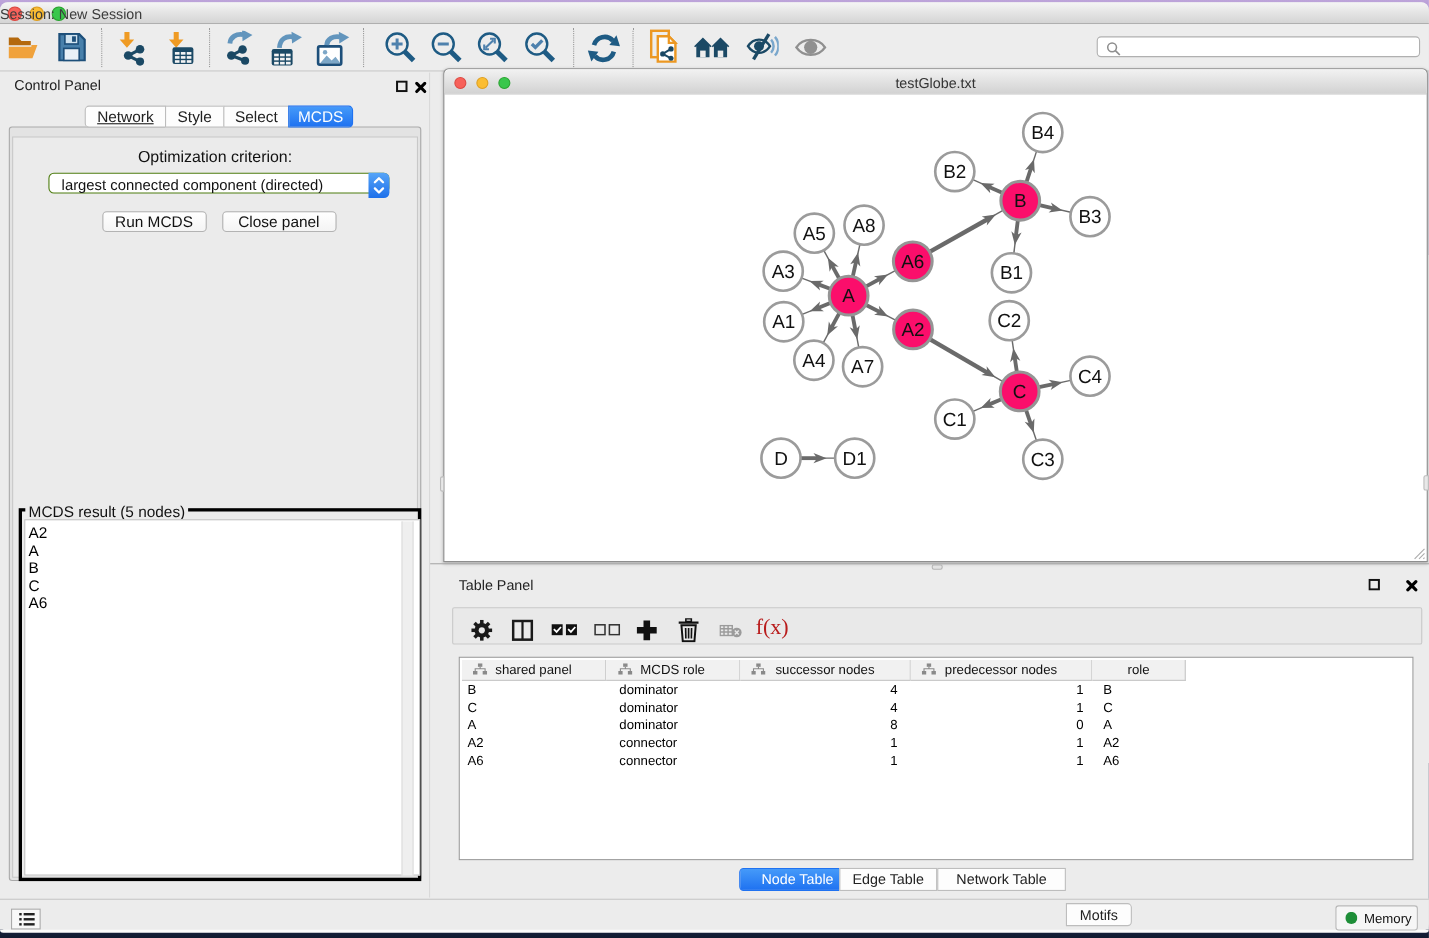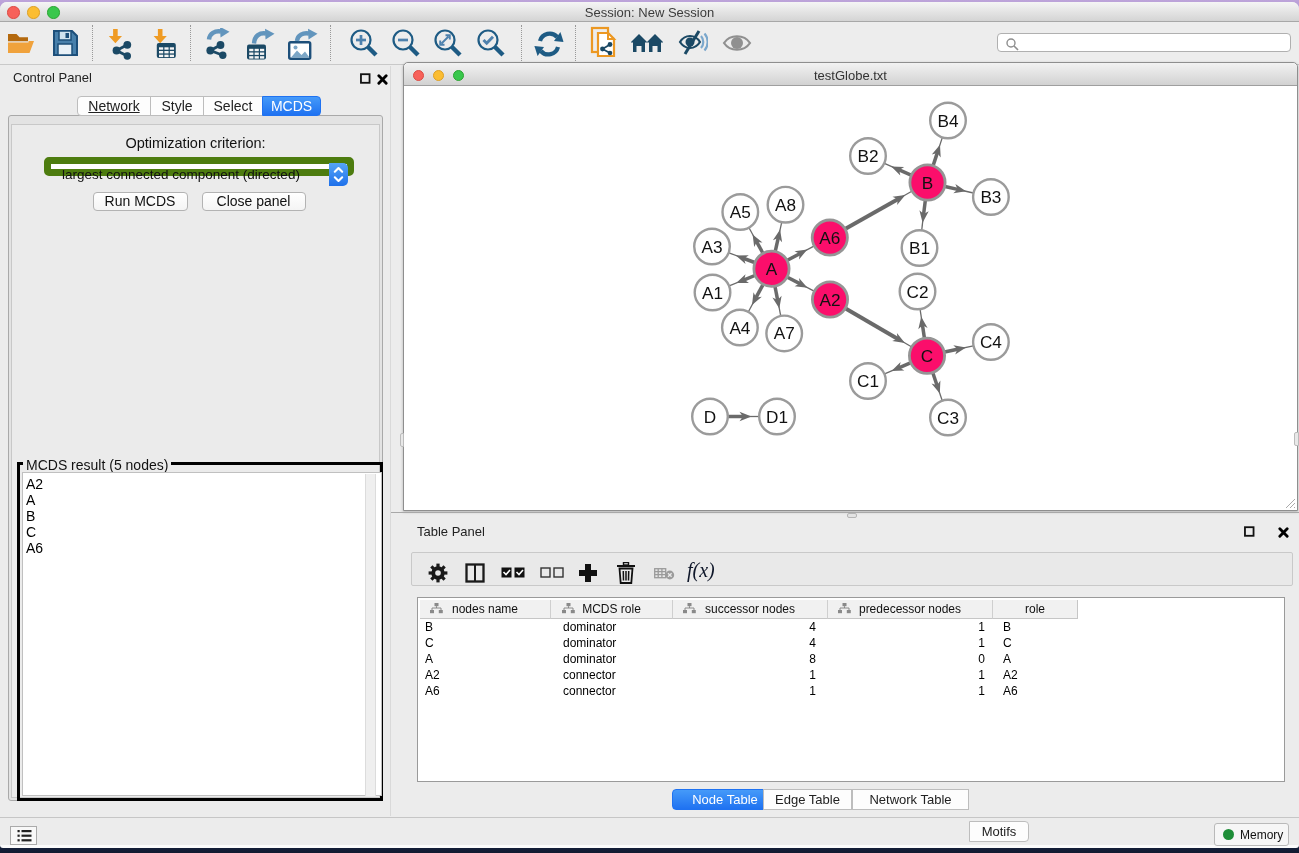--- a/index.html
+++ b/index.html
@@ -3,35 +3,35 @@
 <meta charset="utf-8">
 <style>
 * { margin:0; padding:0; box-sizing:border-box; }
 html,body { width:1299px; height:853px; overflow:hidden; font-family:"Liberation Sans",sans-serif; }
 body { background:linear-gradient(to bottom,#bda4da 0px,#b69cd5 8px,#4a4470 400px,#15203c 846px,#111a30 100%); position:relative; }
 #winbg { position:absolute; left:0; top:2px; width:1299px; height:844px; background:#ececec; border-radius:7px 7px 6px 6px; }
 #winedge { position:absolute; left:0; top:845px; width:1299px; height:3px; background:#fbfbfb; border-radius:0 0 7px 7px; }
 #win { position:absolute; left:0; top:0; width:1299px; height:853px; will-change:transform; }
 #titlebar { position:absolute; left:0; top:2px; width:1299px; height:20px; background:linear-gradient(to bottom,#f5f5f5,#d4d4d4); border-bottom:1px solid #a8a8a8; border-radius:7px 7px 0 0; }
 .tl { position:absolute; border-radius:50%; }
-#title { position:absolute; top:5px; left:0; width:1299px; text-align:center; font-size:13px; color:#3c3c3c; }
+#title { position:absolute; top:5px; left:0; width:1299px; text-align:left; font-size:13px; color:#3c3c3c; }
 #toolbar { position:absolute; left:0; top:22px; width:1299px; height:43px; background:#ededed; border-bottom:1px solid #c9c9c9; }
 .sep { position:absolute; top:3px; height:36px; width:0; border-left:1px dotted #999; }
 .ticon { position:absolute; }
 #searchbox { position:absolute; left:997px; top:11px; width:294px; height:19px; background:#fff; border:1px solid #b0b0b0; border-radius:4px; }
 
 #cp-title { position:absolute; left:13px; top:70px; font-size:13px; color:#222; }
 .winbtn { position:absolute; }
 .tabs-left { position:absolute; top:96px; height:20px; }
 .tab { position:absolute; top:0; height:20px; background:#fdfdfd; border:1px solid #bdbdbd; font-size:14px; color:#222; text-align:center; line-height:19px; }
 .tab.sel { background:linear-gradient(to bottom,#459af9,#1f72f1); color:#fff; border-color:#1f72f1; }
 #cp-outer { position:absolute; left:8px; top:115px; width:375px; height:686px; background:#e3e3e3; border:1px solid #a9a9a9; border-radius:3px; }
 #cp-inner { position:absolute; left:11px; top:124px; width:369px; height:674px; background:#ebebeb; border:1px solid #c8c8c8; }
 #optlabel { position:absolute; left:0px; top:135px; width:391px; text-align:center; font-size:14.5px; color:#111; }
-#dropdown { position:absolute; left:44px; top:157px; width:310px; height:19px; background:#fff; border:7px solid #4d7c0f; border-radius:5px; font-size:13.5px; line-height:21px; color:#111; padding-left:11px; }
+#dropdown { position:absolute; left:44px; top:157px; width:310px; height:19px; background:#fff; border:1px solid #4d7c0f; border-radius:5px; font-size:13.5px; line-height:21px; color:#111; padding-left:11px; }
 #dd-btn { position:absolute; right:-1px; top:-1px; width:19px; height:23px; border-radius:0 5px 5px 0; background:linear-gradient(to bottom,#56a5f8,#1e70ea); }
 .btn { position:absolute; height:19px; background:linear-gradient(to bottom,#ffffff,#f4f4f4); border:1px solid #b3b3b3; border-radius:4px; font-size:14px; color:#111; text-align:center; line-height:17px; }
 #fieldset { position:absolute; left:17px; top:462px; width:366px; height:339px; border:3px solid #000000; }
 #fs-legend { position:absolute; left:3px; top:-8px; background:#ebebeb; font-size:14px; color:#111; padding:0 3px; }
 #fs-list { position:absolute; left:2px; top:7px; width:360px; height:324px; background:#fff; border:1px solid #c0c0c0; font-size:14px; color:#000; line-height:16px; padding:3px 0 0 3px; }
 #fs-scroll { position:absolute; right:5px; top:1px; width:11px; height:322px; background:#efefef; border-left:1px solid #dcdcdc; border-right:1px solid #dcdcdc; }
 
 #statusbar { position:absolute; left:0; top:817px; width:1299px; height:28px; background:#ececec; border-top:1px solid #c6c6c6; }
 #memorybtn { position:absolute; right:10.5px; top:5px; width:74.5px; height:23px; background:#f6f6f6; border:1px solid #b9b9b9; border-radius:3px; font-size:12px; color:#111; }
 #listbtn { position:absolute; left:9.5px; top:7.5px; width:27px; height:19px; background:#f8f8f8; border:1px solid #aaaaaa; }
@@ -430,24 +430,24 @@
         <g fill="none" stroke="#9b9b9b" stroke-width="1.3">
           <rect x="0.7" y="0.7" width="11" height="9"></rect>
           <line x1="0.7" y1="3.6" x2="11.7" y2="3.6"></line>
           <line x1="0.7" y1="6.6" x2="11.7" y2="6.6"></line>
           <line x1="4.2" y1="0.7" x2="4.2" y2="9.7"></line>
           <line x1="7.9" y1="0.7" x2="7.9" y2="9.7"></line>
         </g>
         <circle cx="15.8" cy="7" r="4.4" fill="#9b9b9b"></circle>
         <path d="M14 5.2 l3.6 3.6 m0 -3.6 l-3.6 3.6" stroke="#e9e9e9" stroke-width="1.3"></path>
       </svg>
-<div style="position:absolute;left:275px;top:6px;font-family:'Liberation Serif',serif;font-style:italic;font-size:20px;color:#0f172a;">f(x)</div>
+<div style="position:absolute;left:275px;top:6px;font-family:'Liberation Serif',serif;font-size:20px;color:#b91c1c;">f(x)</div>
 </div>
 <div id="tbl">
-<div class="th" style="left:2px;width:131px;">nodes name</div>
+<div class="th" style="left:2px;width:131px;">shared panel</div>
 <div class="th" style="left:133px;width:122px;">MCDS role</div>
 <div class="th" style="left:255px;width:155px;">successor nodes</div>
 <div class="th" style="left:410px;width:165px;">predecessor nodes</div>
 <div class="th" style="left:575px;width:85px;border-right:1px solid #c6c6c6;">role</div>
 <svg style="position:absolute;left:12px;top:5px;" width="13" height="11" viewBox="0 0 13 11">
         <g fill="#8a8a8a">
           <rect x="4.5" y="0" width="4" height="3.2"></rect>
           <rect x="0" y="7" width="4" height="3.2"></rect>
           <rect x="8.8" y="7" width="4" height="3.2"></rect>
         </g>

